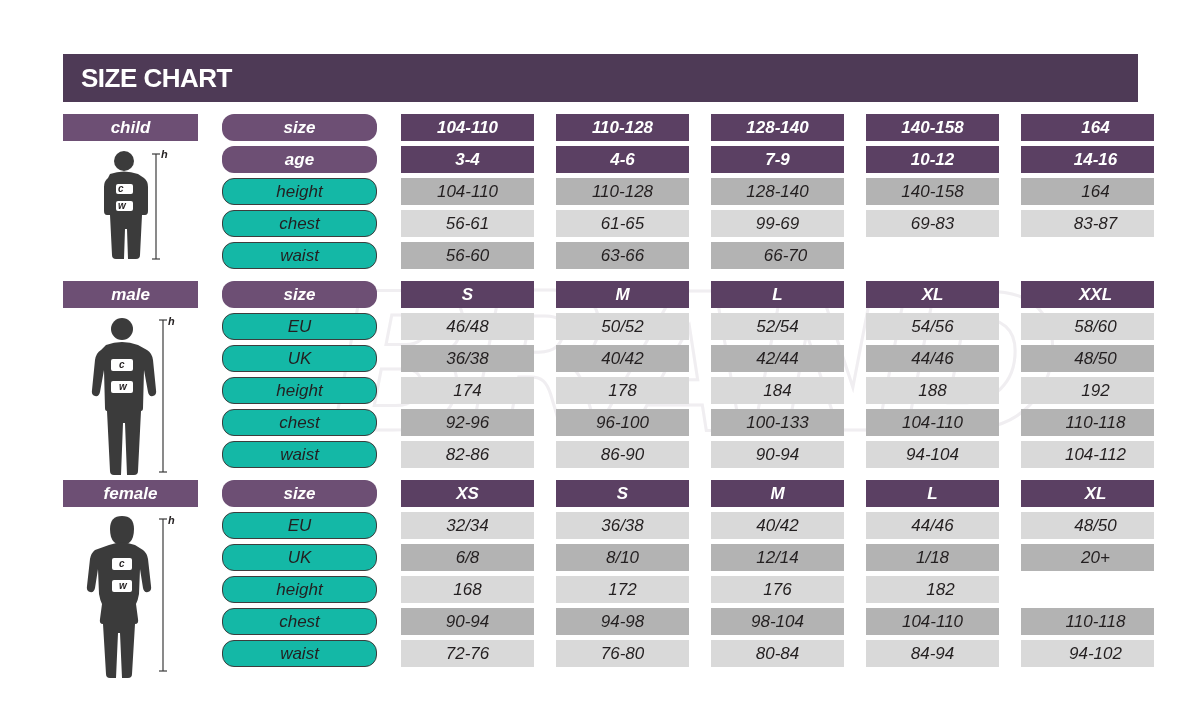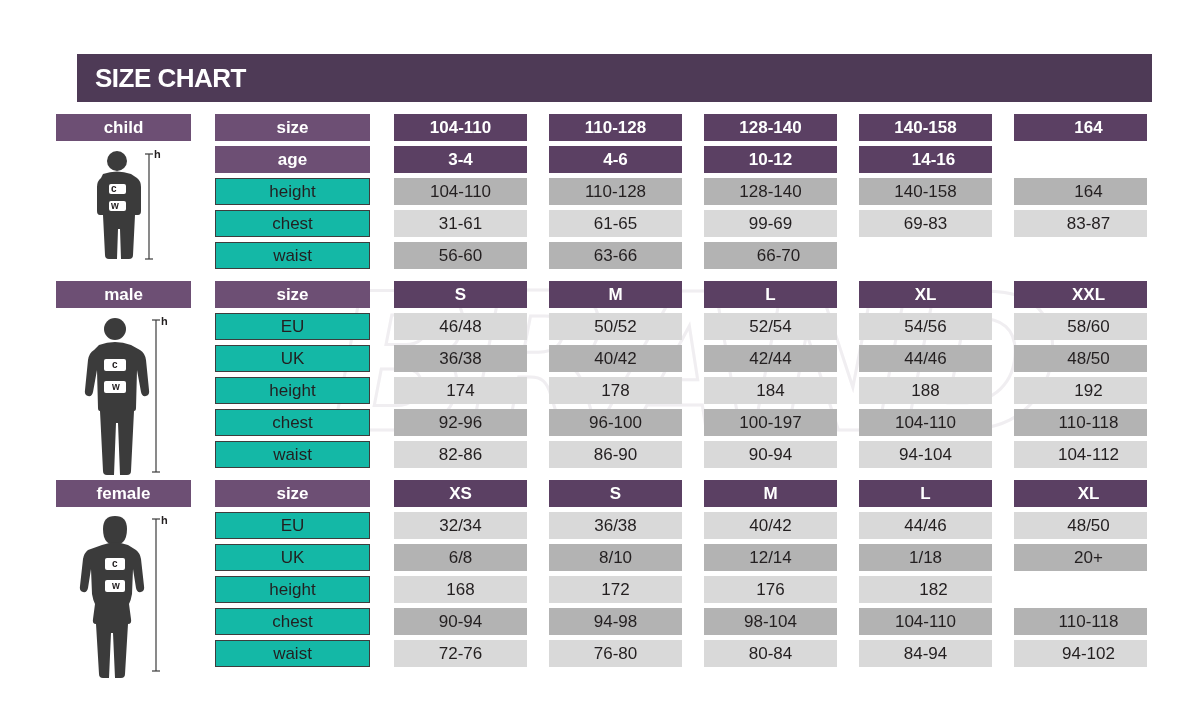--- a/index.html
+++ b/index.html
@@ -36,42 +36,43 @@
     letter-spacing: -6px;
     line-height: 230px;
     text-align: center;
     pointer-events: none;
     user-select: none;
   }
 
   
   .title-bar {
     position: absolute;
-    left: 77px;
+    left: 63px;
     top: 54px;
     width: 1075px;
     height: 48px;
     background: #4e3a56;
     display: flex;
     align-items: center;
   }
   .title-bar .title-text {
     color: #ffffff;
     font-size: 26px;
     font-weight: bold;
     letter-spacing: -0.5px;
     padding-left: 18px;
   }
 
   
   .grid {
     position: absolute;
-    left: 56px;
+    left: 63px;
     top: 114px;
     width: 1075px;
+    font-style: italic;
   }
 
   .row {
     display: flex;
     align-items: stretch;
     height: 27px;
     margin-bottom: 5px;
   }
 
   .cell {
@@ -86,20 +87,21 @@
   
   .col-label {
     width: 135px;
     flex: 0 0 135px;
     margin-right: 24px;
   }
   .col-attr {
     width: 155px;
     flex: 0 0 155px;
     margin-right: 24px;
+    border-radius: 12px;
   }
   .col-val {
     width: 133px;
     flex: 0 0 133px;
     margin-right: 22px;
   }
   .col-val.last { margin-right: 12px; padding-left: 16px; }
 
   .hdr-purple {
     background: #6d4f74;
@@ -155,36 +157,37 @@
           <div class="cell col-val hdr-purple-dark">110-128</div>
           <div class="cell col-val hdr-purple-dark">128-140</div>
           <div class="cell col-val hdr-purple-dark">140-158</div>
           <div class="cell col-val last hdr-purple-dark">164</div>
         </div>
         <div class="row">
           <div class="col-label"></div>
           <div class="cell col-attr hdr-purple">age</div>
           <div class="cell col-val hdr-purple-dark">3-4</div>
           <div class="cell col-val hdr-purple-dark">4-6</div>
+          <div class="cell col-val hdr-purple-dark">7-9</div>
           <div class="cell col-val hdr-purple-dark">10-12</div>
           <div class="cell col-val last hdr-purple-dark">14-16</div>
         </div>
         <div class="row">
           <div class="col-label"></div>
           <div class="cell col-attr attr-white">height</div>
           <div class="cell col-val val-gray">104-110</div>
           <div class="cell col-val val-gray">110-128</div>
           <div class="cell col-val val-gray">128-140</div>
           <div class="cell col-val val-gray">140-158</div>
           <div class="cell col-val last val-gray">164</div>
         </div>
         <div class="row">
           <div class="col-label"></div>
           <div class="cell col-attr attr-white">chest</div>
-          <div class="cell col-val val-gray-light">31-61</div>
+          <div class="cell col-val val-gray-light">56-61</div>
           <div class="cell col-val val-gray-light">61-65</div>
           <div class="cell col-val val-gray-light">99-69</div>
           <div class="cell col-val val-gray-light">69-83</div>
           <div class="cell col-val last val-gray-light">83-87</div>
         </div>
         <div class="row">
           <div class="col-label"></div>
           <div class="cell col-attr attr-white">waist</div>
           <div class="cell col-val val-gray">56-60</div>
           <div class="cell col-val val-gray">63-66</div>
@@ -250,21 +253,21 @@
           <div class="cell col-val val-gray-light">178</div>
           <div class="cell col-val val-gray-light">184</div>
           <div class="cell col-val val-gray-light">188</div>
           <div class="cell col-val last val-gray-light">192</div>
         </div>
         <div class="row">
           <div class="col-label"></div>
           <div class="cell col-attr attr-white">chest</div>
           <div class="cell col-val val-gray">92-96</div>
           <div class="cell col-val val-gray">96-100</div>
-          <div class="cell col-val val-gray">100-197</div>
+          <div class="cell col-val val-gray">100-133</div>
           <div class="cell col-val val-gray">104-110</div>
           <div class="cell col-val last val-gray">110-118</div>
         </div>
         <div class="row">
           <div class="col-label"></div>
           <div class="cell col-attr attr-white">waist</div>
           <div class="cell col-val val-gray-light">82-86</div>
           <div class="cell col-val val-gray-light">86-90</div>
           <div class="cell col-val val-gray-light">90-94</div>
           <div class="cell col-val val-gray-light">94-104</div>

